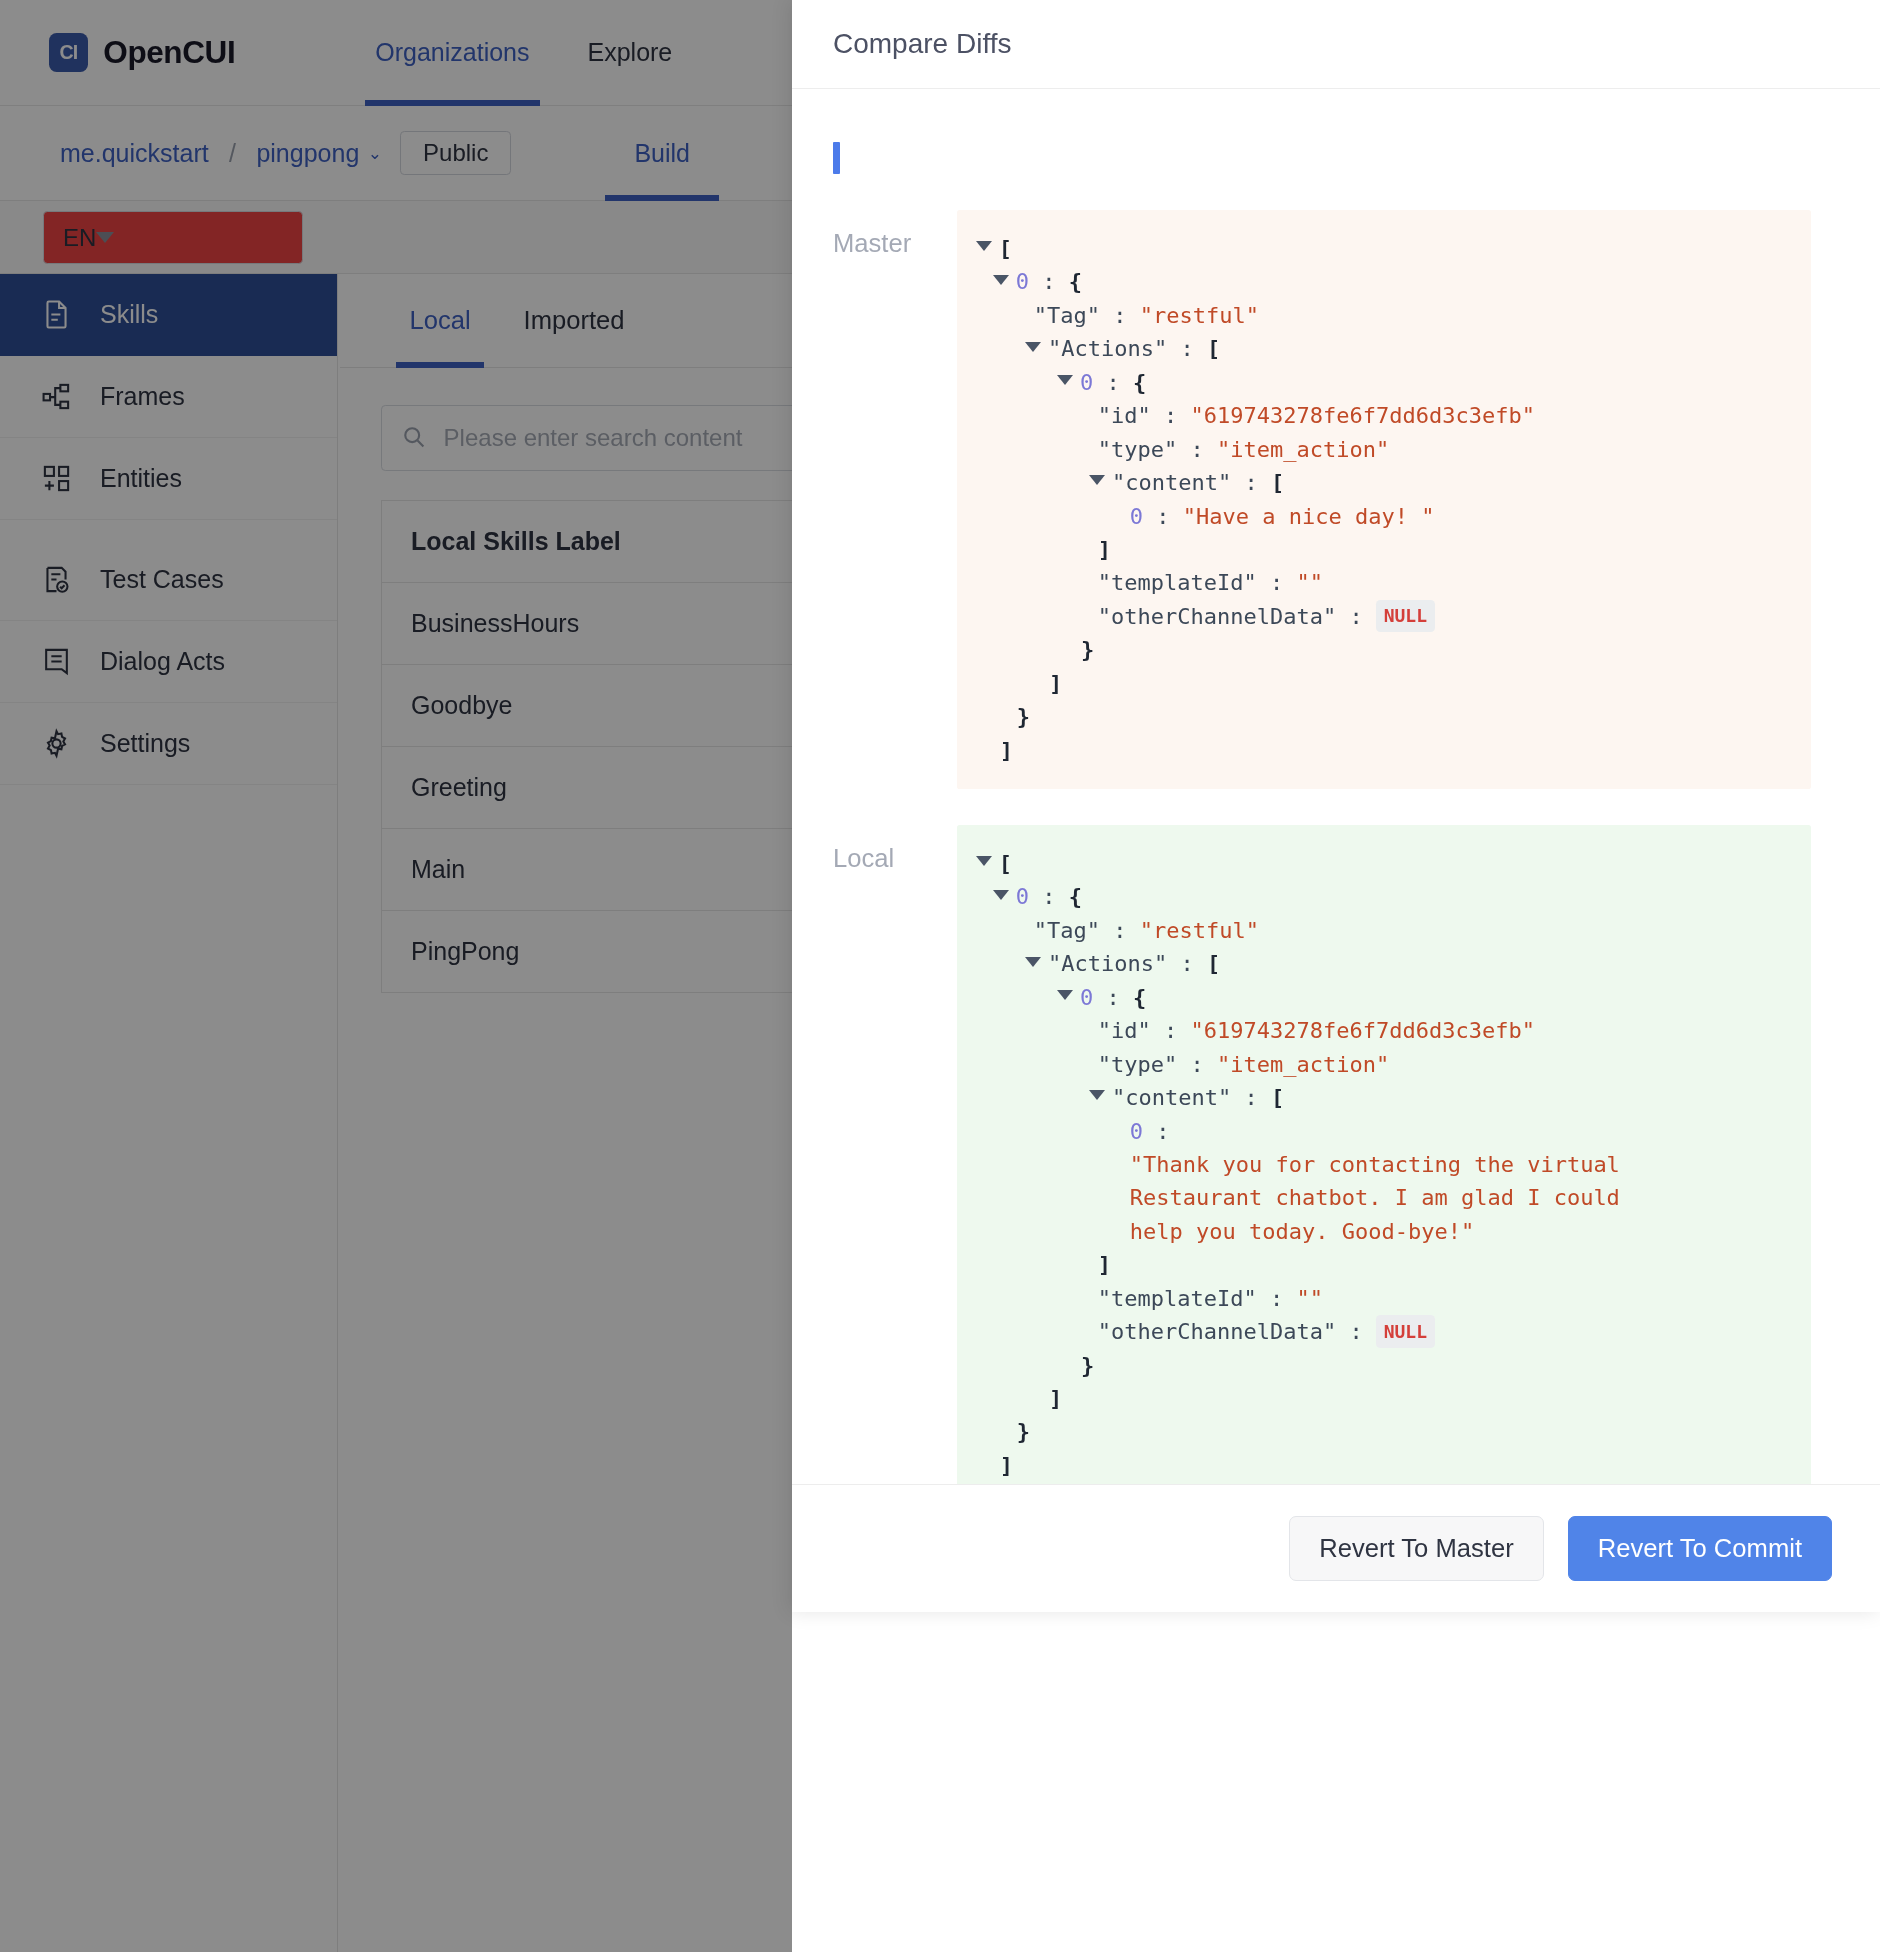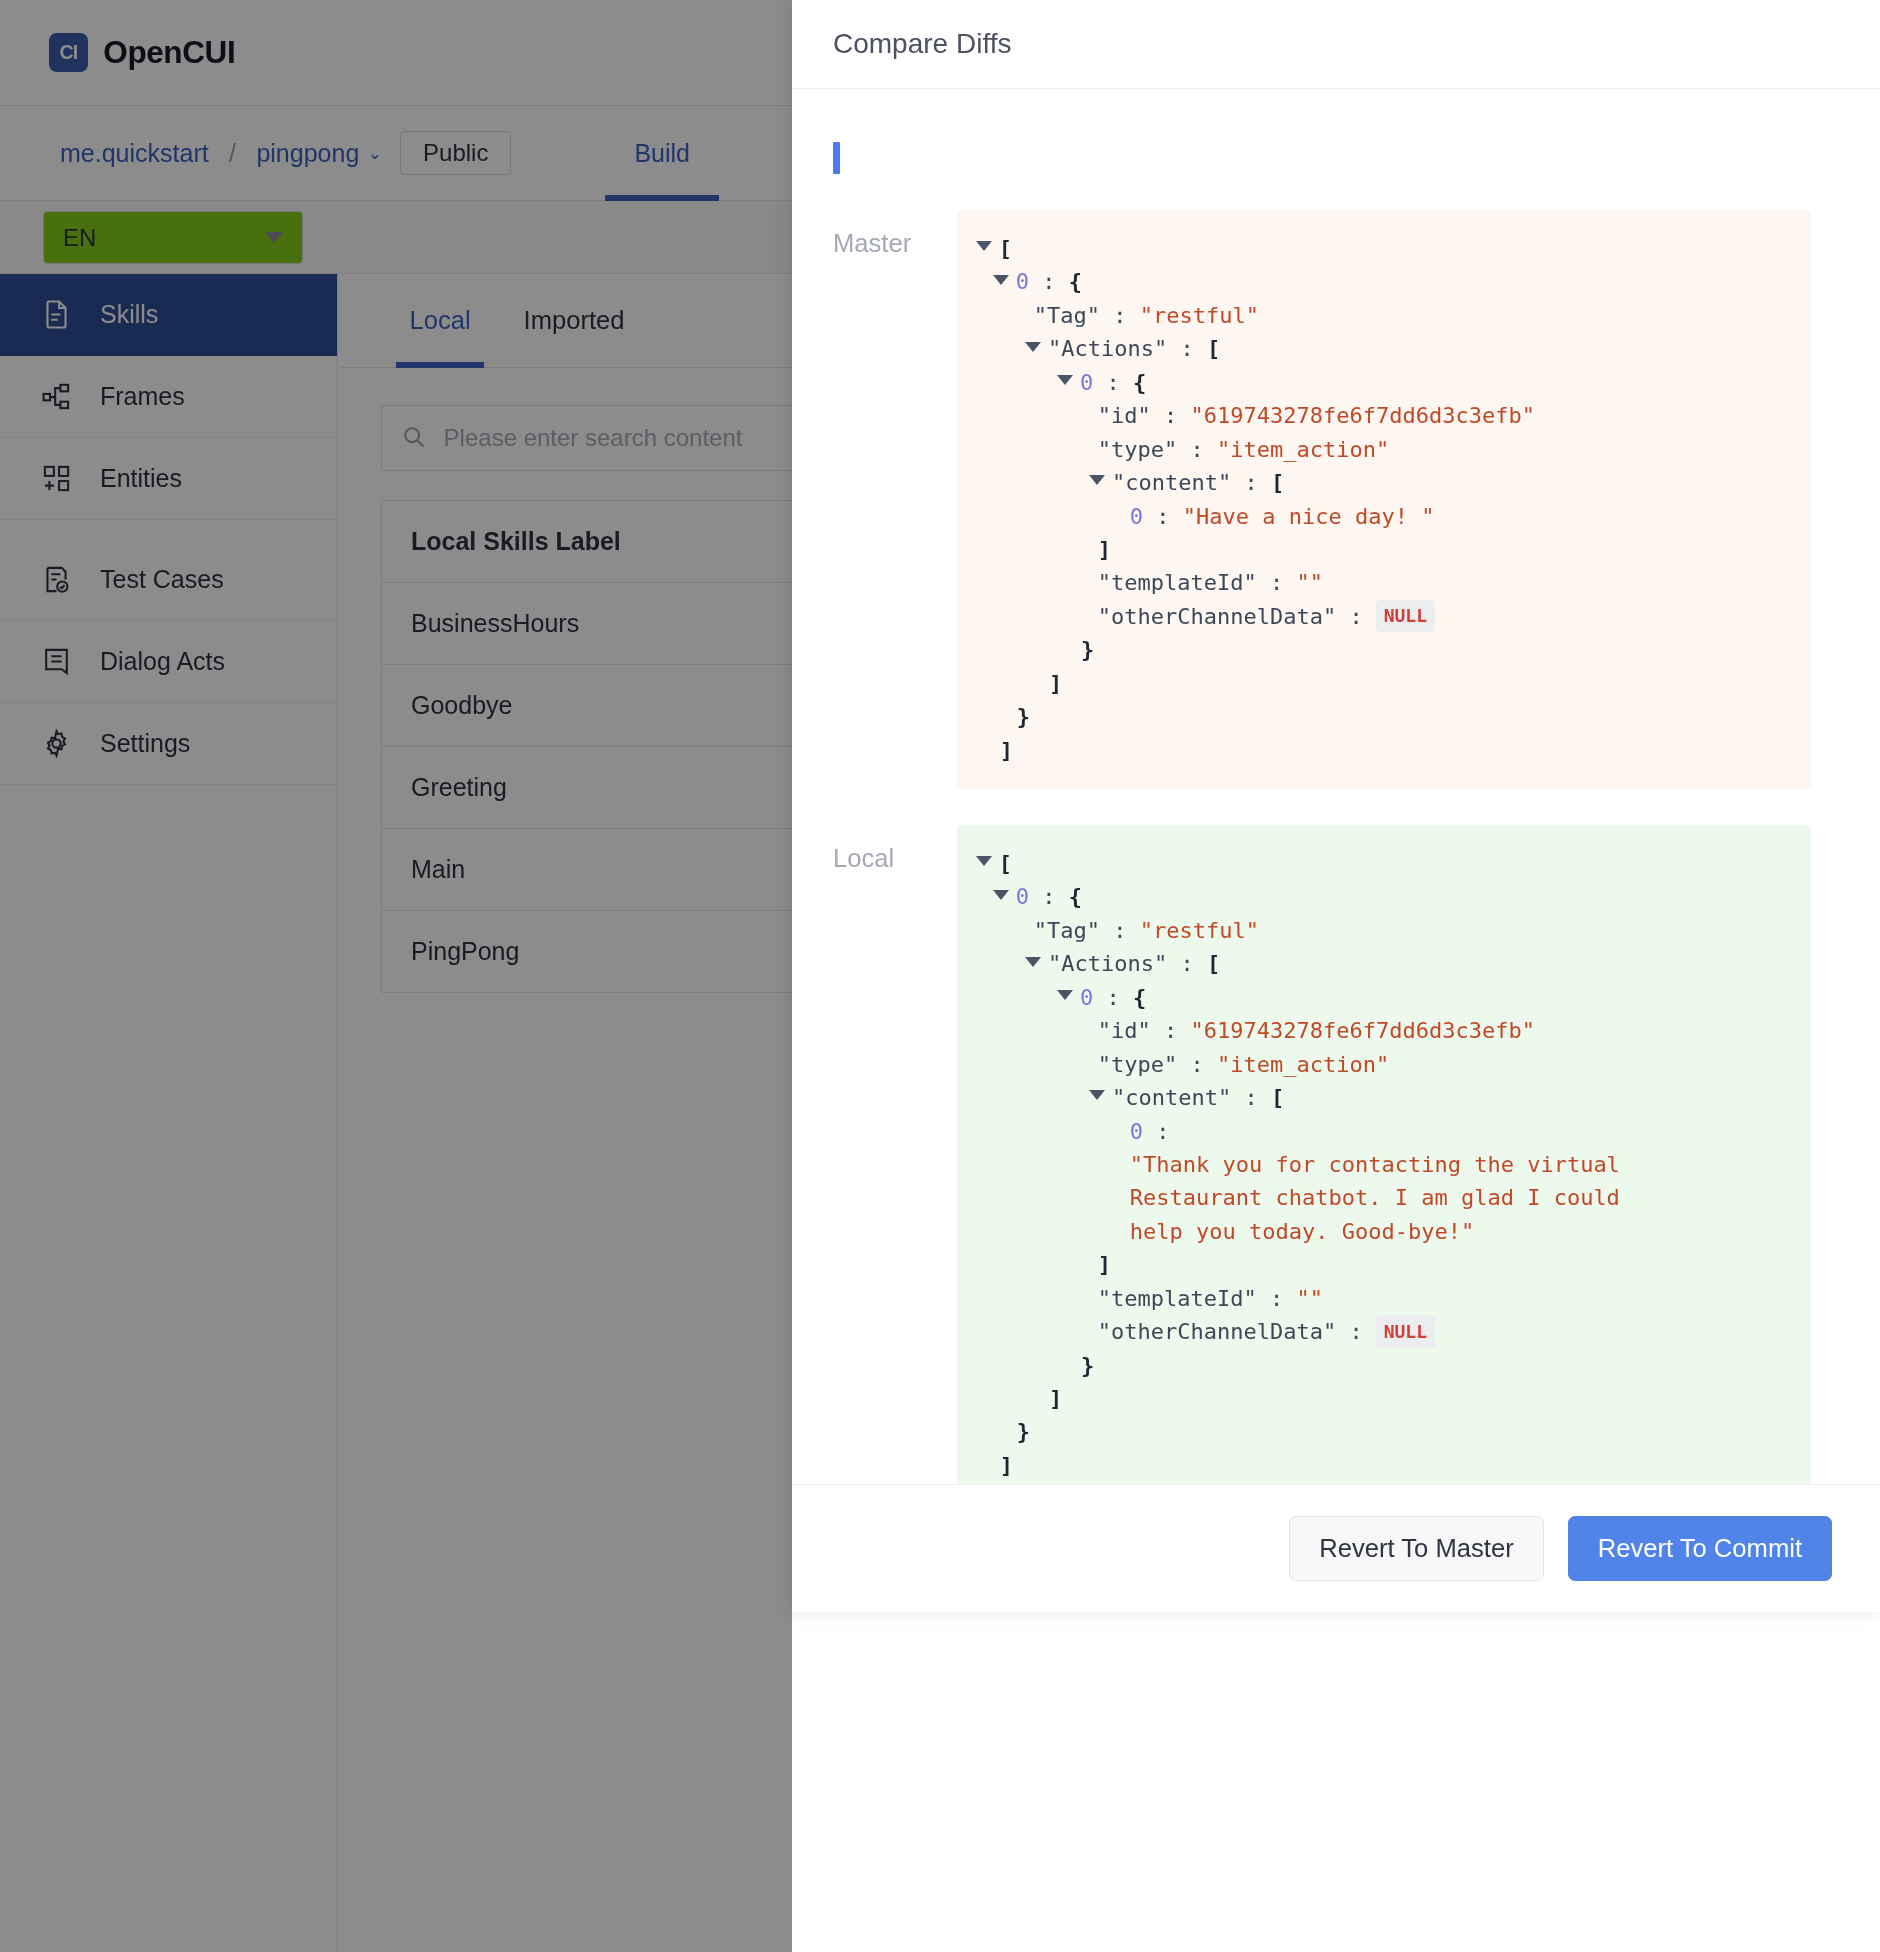--- a/index.html
+++ b/index.html
@@ -62,22 +62,22 @@
     height: 5.1px; background: #3f62c4;
   }
 
   
   .langbar {
     position: absolute; left: 0; top: 201px; width: 1881px; height: 73px;
     background: #fafafa; border-bottom: 1.7px solid #e6e6e6;
   }
   .lang-select {
     position: absolute; left: 43px; top: 10.2px; width: 260px; height: 53px;
-    border: 1.7px solid #d9dce2; border-radius: 4.3px; background: #84cc16;
-    display: flex; align-items: center; justify-content: space-between;
+    border: 1.7px solid #d9dce2; border-radius: 4.3px; background: #ef4444;
+    display: flex; align-items: center; 
     padding: 0 19px; font-size: 24px; color: #2f3442;
   }
   .sel-arrow { width: 0; height: 0; border-left: 9.4px solid transparent;
     border-right: 9.4px solid transparent; border-top: 11px solid #8a8f99; }
 
   
   .sidebar {
     position: absolute; left: 0; top: 274px; width: 338px; bottom: 0;
     background: #ffffff; border-right: 1.7px solid #e6e6e6;
   }
@@ -189,20 +189,24 @@
 </head>
 <body>
 
 <div id="app-root">
 
   <div class="topnav">
     <div class="brand">
       <div class="brand-logo">CI</div>
       <div class="brand-name">OpenCUI</div>
     </div>
+    <div class="topnav-links">
+      <div class="topnav-link active">Organizations</div>
+      <div class="topnav-link">Explore</div>
+    </div>
   </div>
 
   <div class="crumbbar">
     <div class="crumb">me.quickstart</div>
     <div class="crumb-sep">/</div>
     <div class="crumb-proj">pingpong</div>
     <div class="crumb-caret">⌄</div>
     <div class="pill-public">Public</div>
     <div class="crumb-tabs">
       <div class="crumb-tab active">Build</div>

